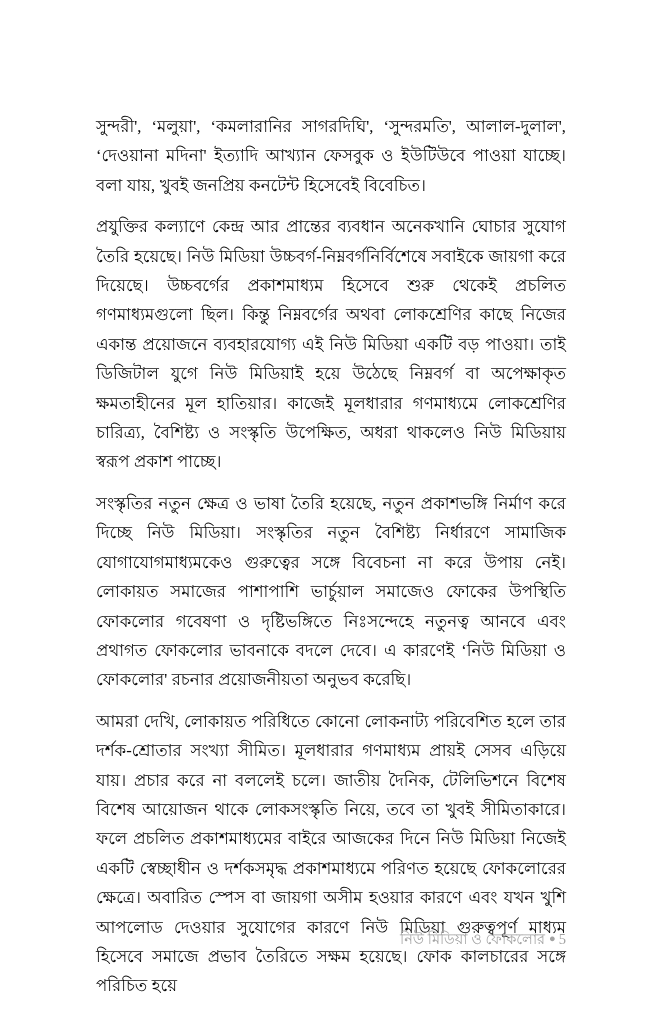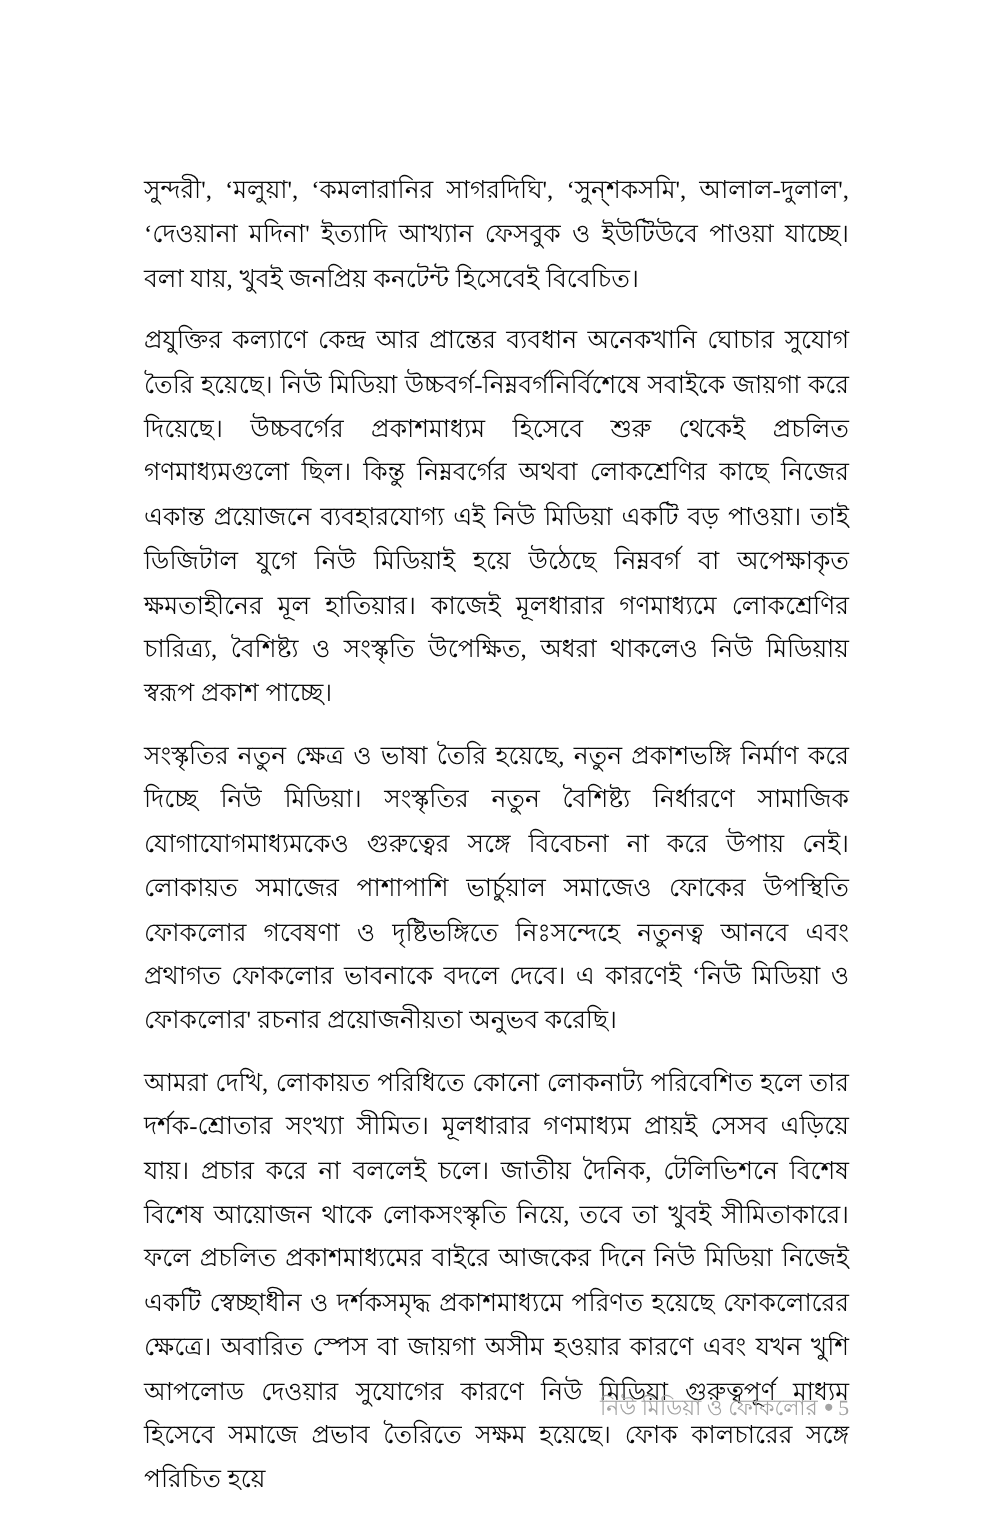--- a/index.html
+++ b/index.html
@@ -75,21 +75,21 @@
     display: inline;
   }
 </style>
 </head>
 <body>
 
 <div class="page">
 
   <div class="text-column">
 
-    <p class="para">সুন্দরী', ‘মলুয়া', ‘কমলারানির সাগরদিঘি', ‘সুন্শকসমি', আলাল-দুলাল', ‘দেওয়ানা মদিনা' ইত্যাদি আখ্যান ফেসবুক ও ইউটিউবে পাওয়া যাচ্ছে। বলা যায়, খুবই জনপ্রিয় কনটেন্ট হিসেবেই বিবেচিত।</p>
+    <p class="para">সুন্দরী', ‘মলুয়া', ‘কমলারানির সাগরদিঘি', ‘সুন্দরমতি', আলাল-দুলাল', ‘দেওয়ানা মদিনা' ইত্যাদি আখ্যান ফেসবুক ও ইউটিউবে পাওয়া যাচ্ছে। বলা যায়, খুবই জনপ্রিয় কনটেন্ট হিসেবেই বিবেচিত।</p>
 
     <p class="para">প্রযুক্তির কল্যাণে কেন্দ্র আর প্রান্তের ব্যবধান অনেকখানি ঘোচার সুযোগ তৈরি হয়েছে। নিউ মিডিয়া উচ্চবর্গ-নিম্নবর্গনির্বিশেষে সবাইকে জায়গা করে দিয়েছে। উচ্চবর্গের প্রকাশমাধ্যম হিসেবে শুরু থেকেই প্রচলিত গণমাধ্যমগুলো ছিল। কিন্তু নিম্নবর্গের অথবা লোকশ্রেণির কাছে নিজের একান্ত প্রয়োজনে ব্যবহারযোগ্য এই নিউ মিডিয়া একটি বড় পাওয়া। তাই ডিজিটাল যুগে নিউ মিডিয়াই হয়ে উঠেছে নিম্নবর্গ বা অপেক্ষাকৃত ক্ষমতাহীনের মূল হাতিয়ার। কাজেই মূলধারার গণমাধ্যমে লোকশ্রেণির চারিত্র্য, বৈশিষ্ট্য ও সংস্কৃতি উপেক্ষিত, অধরা থাকলেও নিউ মিডিয়ায় স্বরূপ প্রকাশ পাচ্ছে।</p>
 
     <p class="para">সংস্কৃতির নতুন ক্ষেত্র ও ভাষা তৈরি হয়েছে, নতুন প্রকাশভঙ্গি নির্মাণ করে দিচ্ছে নিউ মিডিয়া। সংস্কৃতির নতুন বৈশিষ্ট্য নির্ধারণে সামাজিক যোগাযোগমাধ্যমকেও গুরুত্বের সঙ্গে বিবেচনা না করে উপায় নেই। লোকায়ত সমাজের পাশাপাশি ভার্চুয়াল সমাজেও ফোকের উপস্থিতি ফোকলোর গবেষণা ও দৃষ্টিভঙ্গিতে নিঃসন্দেহে নতুনত্ব আনবে এবং প্রথাগত ফোকলোর ভাবনাকে বদলে দেবে। এ কারণেই ‘নিউ মিডিয়া ও ফোকলোর' রচনার প্রয়োজনীয়তা অনুভব করেছি।</p>
 
     <p class="para">আমরা দেখি, লোকায়ত পরিধিতে কোনো লোকনাট্য পরিবেশিত হলে তার দর্শক-শ্রোতার সংখ্যা সীমিত। মূলধারার গণমাধ্যম প্রায়ই সেসব এড়িয়ে যায়। প্রচার করে না বললেই চলে। জাতীয় দৈনিক, টেলিভিশনে বিশেষ বিশেষ আয়োজন থাকে লোকসংস্কৃতি নিয়ে, তবে তা খুবই সীমিতাকারে। ফলে প্রচলিত প্রকাশমাধ্যমের বাইরে আজকের দিনে নিউ মিডিয়া নিজেই একটি স্বেচ্ছাধীন ও দর্শকসমৃদ্ধ প্রকাশমাধ্যমে পরিণত হয়েছে ফোকলোরের ক্ষেত্রে। অবারিত স্পেস বা জায়গা অসীম হওয়ার কারণে এবং যখন খুশি আপলোড দেওয়ার সুযোগের কারণে নিউ মিডিয়া গুরুত্বপূর্ণ মাধ্যম হিসেবে সমাজে প্রভাব তৈরিতে সক্ষম হয়েছে। ফোক কালচারের সঙ্গে পরিচিত হয়ে</p>
 
   </div>
 
   <div class="page-footer">

